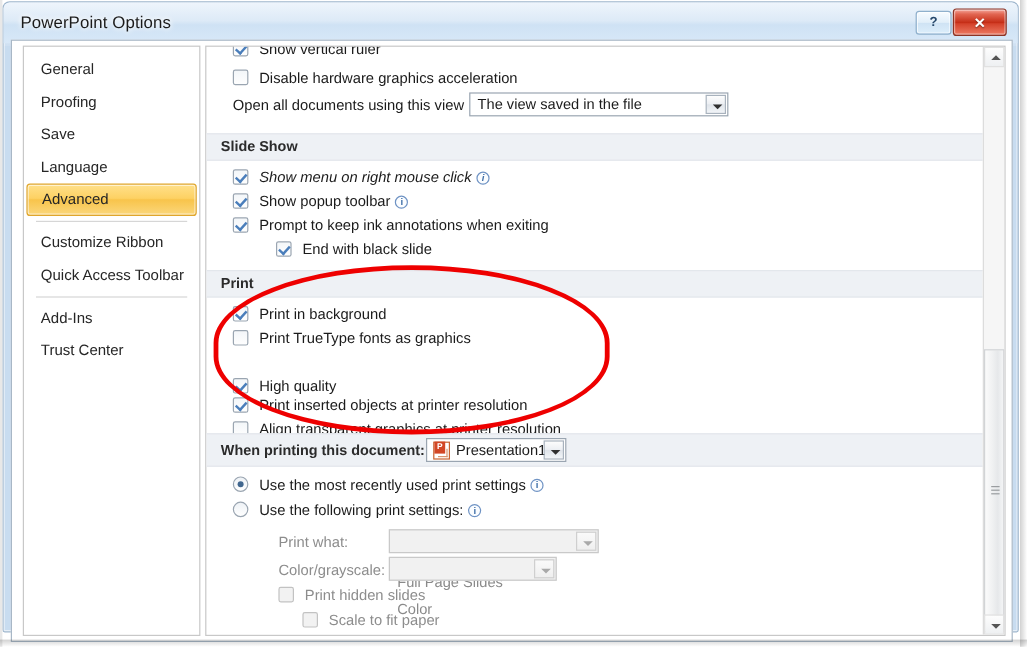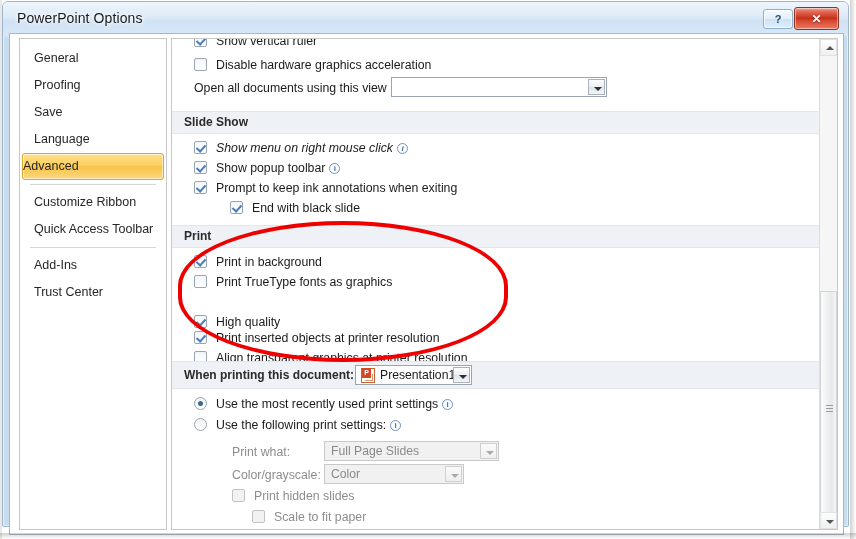--- a/index.html
+++ b/index.html
@@ -69,21 +69,21 @@
   .sidebar{
     position:absolute;left:9px;top:4px;width:146px;height:490px;
     background:#ffffff;border:1px solid #c8c8c8;
   }
   .nav-item{
     position:relative;height:27px;line-height:27px;
     padding-left:14px;font-size:12.5px;color:#262626;
     cursor:pointer;white-space:nowrap;
   }
   .nav-item.selected{
-    margin:0 2px;height:25px;line-height:25px;padding-left:0;
+    margin:0 2px;height:25px;line-height:25px;padding-left:12px;
     background:linear-gradient(to bottom,#ffe08a 0%,#fdd163 45%,#f8c44b 50%,#fbd77c 100%);
     border:1px solid #e0a62c;border-radius:3px;
     box-shadow:0 0 0 1px rgba(255,255,255,.6) inset;
   }
   .nav-sep{height:1px;background:#d6d6d6;margin:4px 10px 4px 10px;}
 
   
   .pane{
     position:absolute;left:161px;top:4px;right:5px;height:490px;
     background:#ffffff;border:1px solid #c8c8c8;overflow:hidden;
@@ -145,21 +145,21 @@
     position:absolute;right:1px;top:1px;width:17px;bottom:1px;
     background:linear-gradient(to bottom,#fdfdfd 0%,#eceff3 48%,#dfe4ea 52%,#f2f5f8 100%);
     border:1px solid #a8b2bd;box-sizing:border-box;
   }
   .combo .btn::after{
     content:"";position:absolute;left:5px;top:7px;
     border-left:4px solid transparent;border-right:4px solid transparent;
     border-top:4px solid #2f2f2f;
   }
   .combo.disabled{background:#f1f1f1;border-color:#c9c9c9;}
-  .combo.disabled .val{color:#8a8a8a;}
+  .combo.disabled .val{color:#8a8a8a;margin-top:34px;}
   .combo.disabled .btn{
     background:linear-gradient(to bottom,#fafafa 0%,#efefef 100%);border-color:#cfcfcf;
   }
   .combo.disabled .btn::after{border-top-color:#a9a9a9;}
 
   .lbl-r{position:absolute;font-size:12.3px;color:#1b1b1b;white-space:nowrap;}
   .lbl-dim{color:#8d8d8d;}
 
   
   .ppt-icon{
@@ -252,20 +252,21 @@
           <div class="row" style="left:22px;top:-5px;">
             <span class="cb checked"></span><span class="cbl">Show vertical ruler</span>
           </div>
 
           <div class="row" style="left:22px;top:19px;">
             <span class="cb"></span><span class="cbl">Disable hardware graphics acceleration</span>
           </div>
 
           <div class="lbl-r" style="left:22px;top:42px;">Open all documents using this view</div>
           <div class="combo" style="left:219px;top:38px;width:216px;">
+            <span class="val">The view saved in the file</span>
             <span class="btn"></span>
           </div>
 
           <div class="sec-head" style="top:72px;">
             <span class="lbl">Slide Show</span>
           </div>
 
           <div class="row" style="left:22px;top:102px;font-style:italic;">
             <span class="cb checked"></span><span class="cbl">Show menu on right mouse click</span><span class="info">i</span>
           </div>

